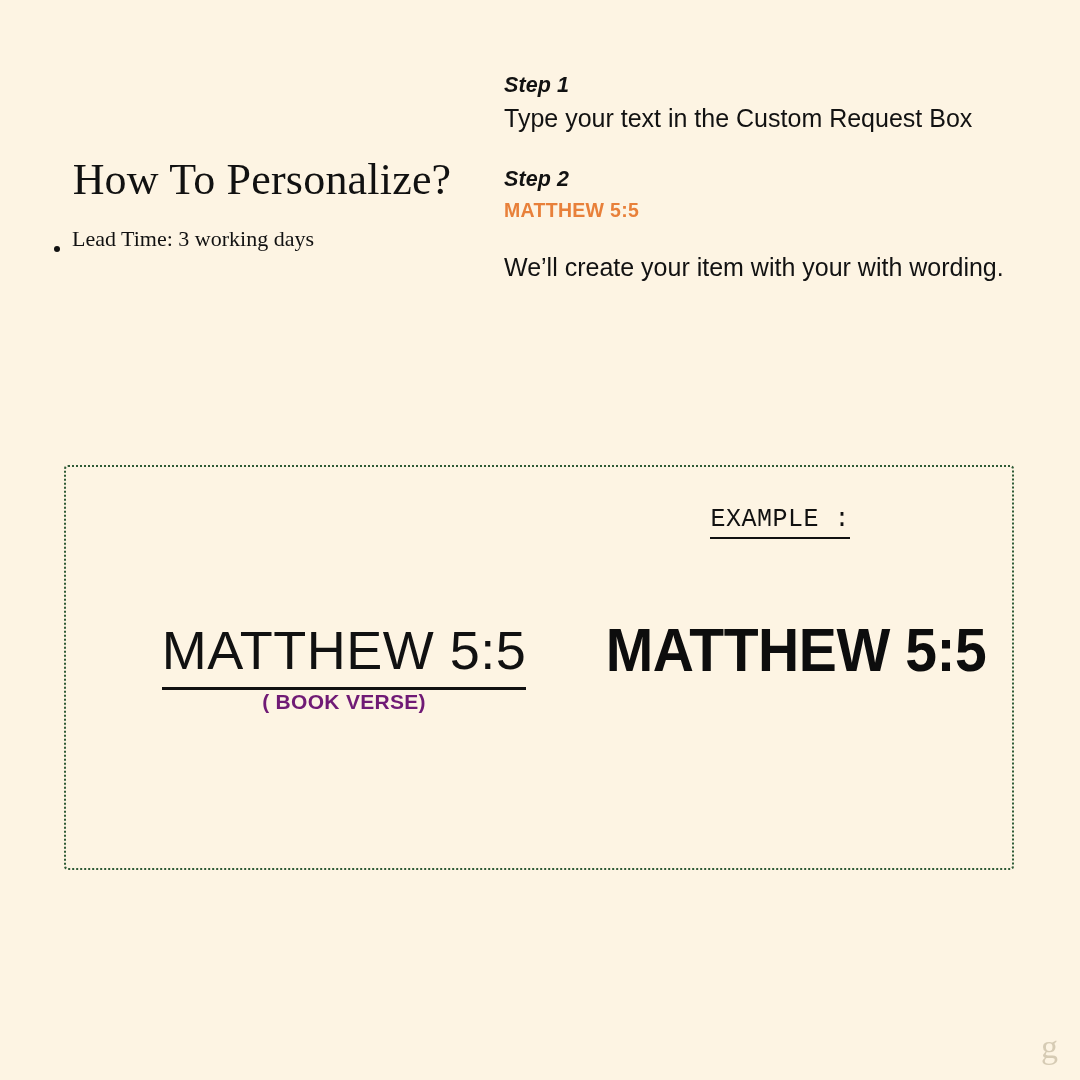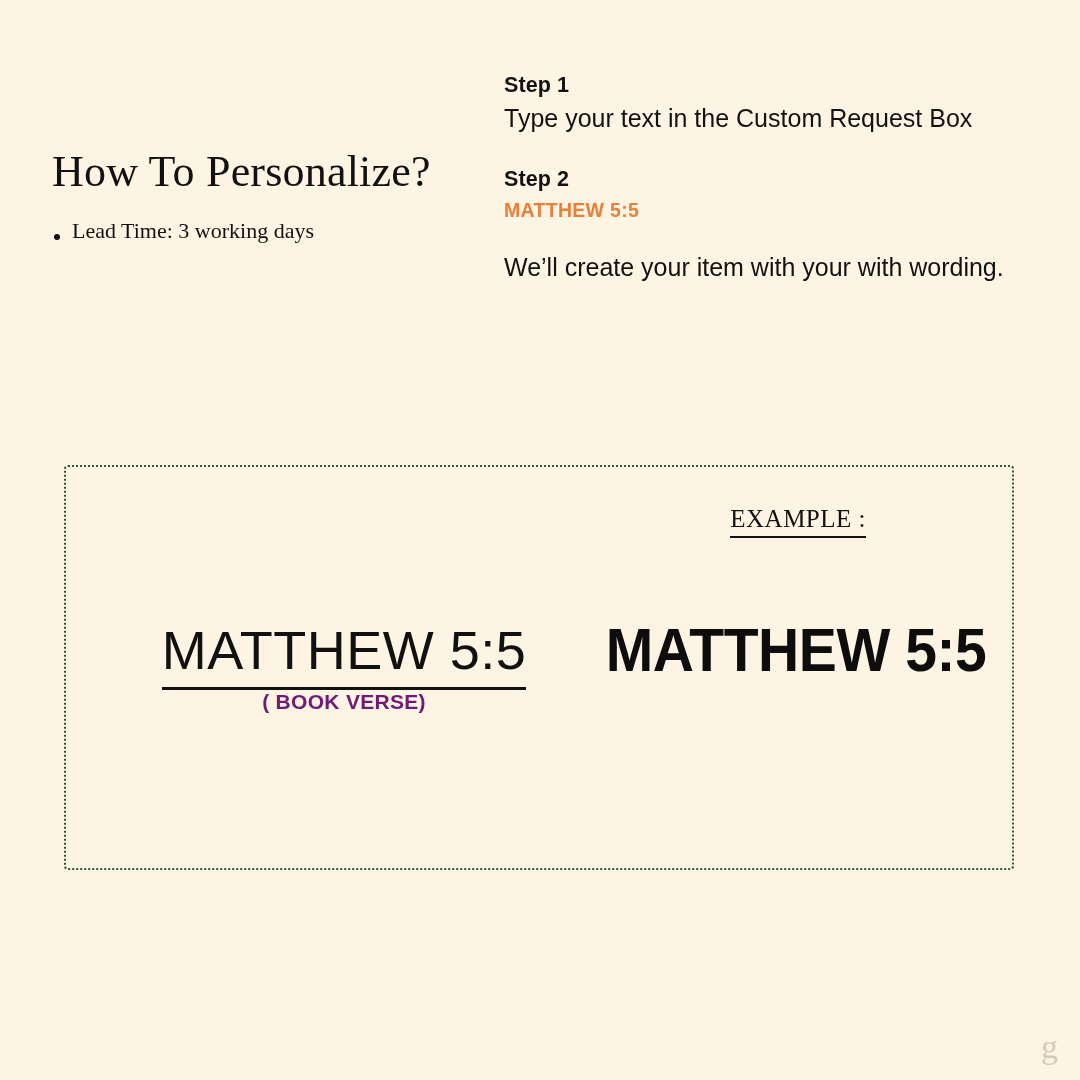--- a/index.html
+++ b/index.html
@@ -28,26 +28,27 @@
     left: 52px;
     top: 148px;
     width: 420px;
   }
   .headline {
     font-family: "Liberation Serif", serif;
     font-size: 44px;
     line-height: 1.08;
     font-weight: 400;
     letter-spacing: 0.2px;
-    margin: 0;
+    margin: 8px;
     color: #111111;
+    text-align: center;
   }
   .lead-row {
     display: flex;
-    align-items: center;
+    align-items: flex-end;
     margin-top: 22px;
     margin-left: 2px;
   }
   .bullet-dot {
     width: 6px;
     height: 6px;
     border-radius: 50%;
     background: #111;
     margin-top: 12px;
     margin-right: 12px;
@@ -72,20 +73,21 @@
   }
   .step:last-child {
     margin-bottom: 0;
   }
   .step-title {
     font-size: 21.5px;
     line-height: 1.42;
     font-weight: 700;
     letter-spacing: 0.1px;
     color: #121212;
+    font-style: italic;
   }
   .step-body {
     font-size: 25px;
     line-height: 1.42;
     font-weight: 400;
     color: #121212;
   }
   .step-example {
     margin-top: 4px;
     font-size: 19.5px;
@@ -101,23 +103,23 @@
     top: 465px;
     width: 950px;
     height: 405px;
     border: 2px dotted #2e5a36;
     border-radius: 4px;
     box-sizing: border-box;
   }
 
   .example-label {
     position: absolute;
-    right: 146px;
+    right: 162px;
     top: 38px;
-    font-family: Liberation Serif, serif;
+    font-family: Liberation Mono, monospace;
     font-size: 25px;
     letter-spacing: 0.5px;
     color: #111;
     border-bottom: 2px solid #111;
     padding-bottom: 3px;
   }
 
   .sample-left {
     position: absolute;
     left: 58px;

